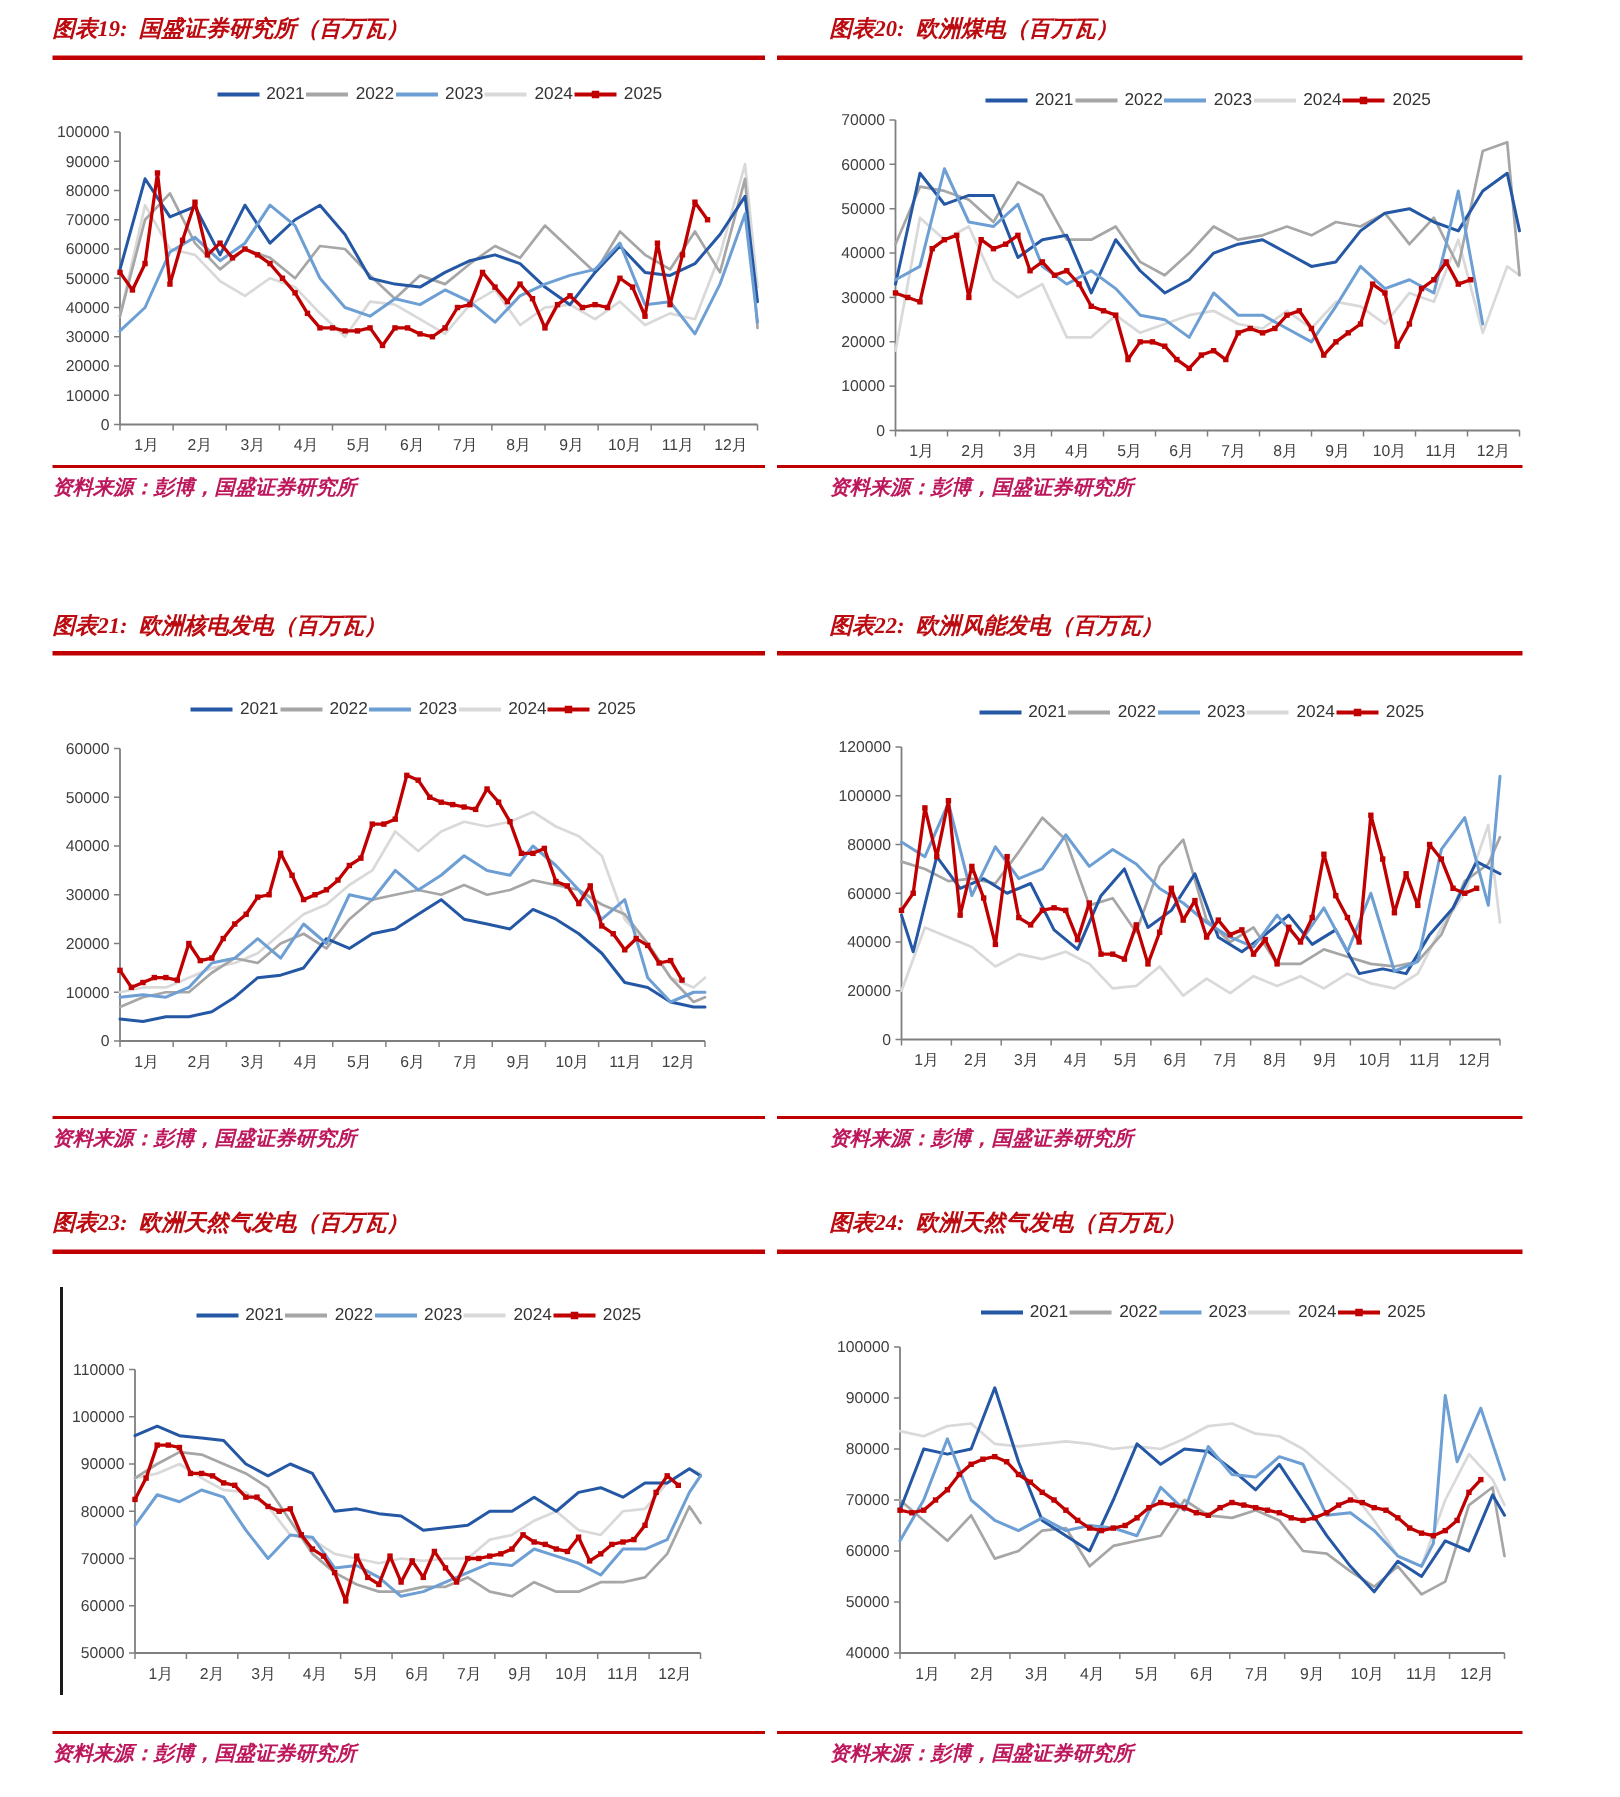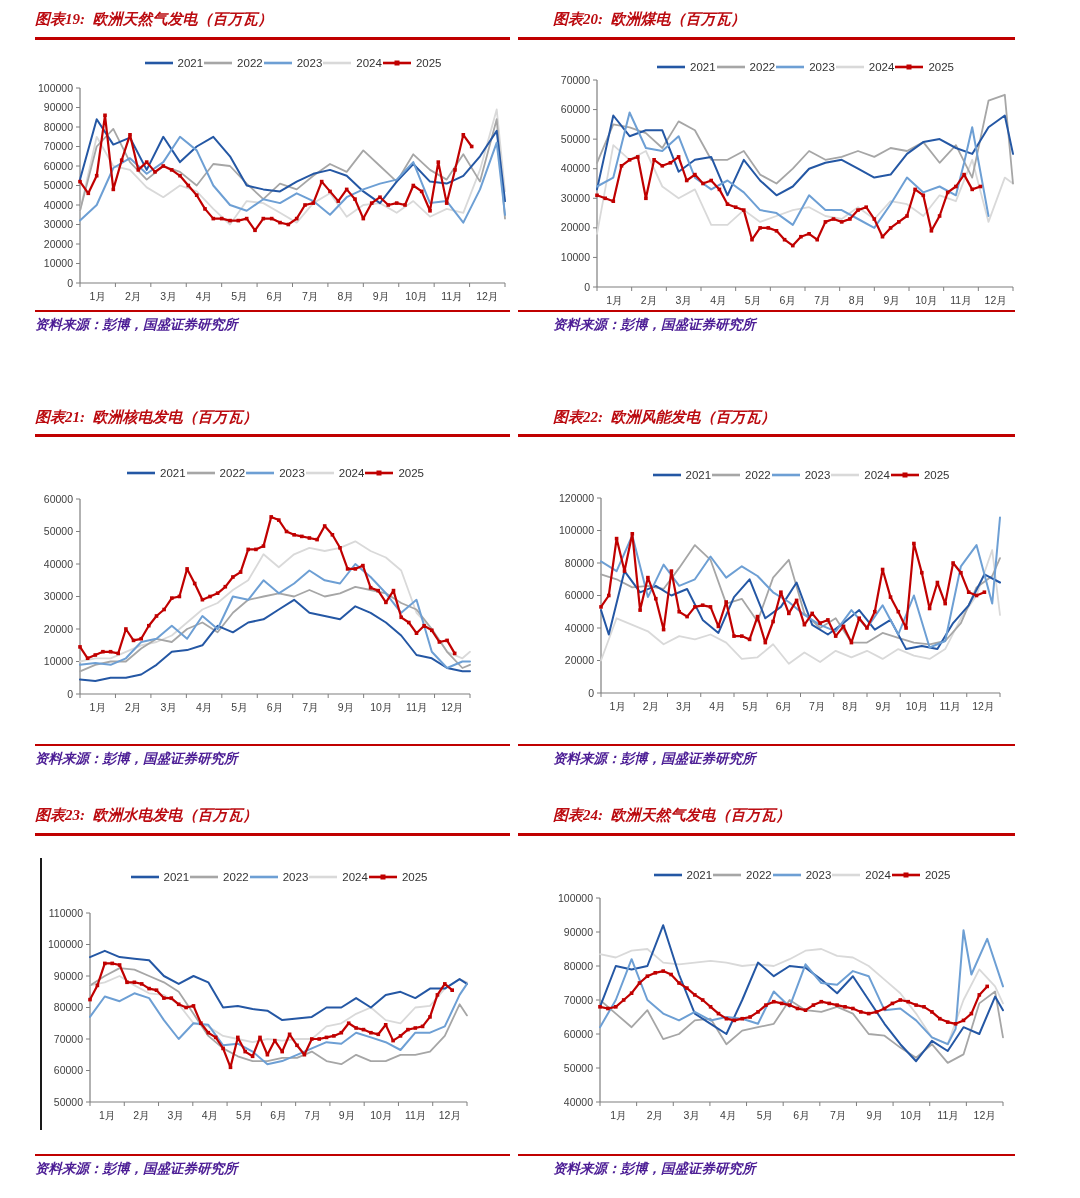--- a/index.html
+++ b/index.html
@@ -11,35 +11,35 @@
   .f2{left:35px;top:408px;width:475px;height:382px;}
   .f3{left:518px;top:408px;width:497px;height:382px;}
   .f4{left:35px;top:806px;width:475px;height:392px;}
   .f5{left:518px;top:806px;width:497px;height:392px;}
   .fig-title{position:absolute;left:0;top:0;height:22px;font-family:"Liberation Serif",serif;
              font-style:italic;font-weight:bold;font-size:15px;color:#bb0b10;white-space:pre;}
   .indent .fig-title{left:35px;}
   .title-rule{position:absolute;left:0;width:100%;height:3px;background:#c00000;}
   .src-rule{position:absolute;left:0;width:100%;height:2px;background:#c00000;}
   .fig-source{position:absolute;left:0;height:20px;font-family:"Liberation Serif",serif;
-              font-style:italic;font-weight:bold;font-size:13.5px;color:#4c1d95;white-space:pre;}
+              font-style:italic;font-weight:bold;font-size:13.5px;color:#be185d;white-space:pre;}
   .chart-svg{position:absolute;left:0;}
   .legend{position:absolute;display:flex;justify-content:center;align-items:center;height:14px;}
   .legend-item{display:flex;align-items:center;gap:4px;}
   .legend-label{font-size:11.5px;color:#333333;line-height:12px;}
   .vline-artifact{position:absolute;background:#1a1a1a;}
   text{font-family:"Liberation Sans",sans-serif;}
 </style>
 </head>
 <body>
 
 <div id="page">
 
   <div class="figure f0">
-    <div class="fig-title">图表19:  欧洲天然气发电（百万瓦）</div>
+    <div class="fig-title">图表19:  国盛证券研究所（百万瓦）</div>
     <div class="title-rule" style="top:27px"></div>
     <div class="src-rule" style="top:300px"></div>
     <div class="fig-source" style="top:306px">资料来源：彭博，国盛证券研究所</div>
   <div class="legend" style="left: 45px; width: 425px; top: 46px;">
         <div class="legend-item">
           <svg width="30" height="10">
             <line x1="1" y1="5" x2="29" y2="5" stroke="#2457a4" stroke-width="2.6"></line>
           </svg>
           <span class="legend-label">2021</span>
         </div>
@@ -581,21 +581,21 @@
         <rect x="425.4" y="159.8" width="3.6" height="3.6" fill="#c00000"></rect>
         <rect x="433.3" y="119.2" width="3.6" height="3.6" fill="#c00000"></rect>
         <rect x="441.1" y="128.9" width="3.6" height="3.6" fill="#c00000"></rect>
         <rect x="448.9" y="148.4" width="3.6" height="3.6" fill="#c00000"></rect>
         <rect x="456.7" y="151.7" width="3.6" height="3.6" fill="#c00000"></rect>
         <rect x="464.6" y="148.4" width="3.6" height="3.6" fill="#c00000"></rect>
       </svg>
     </div>
 
   <div class="figure f4">
-    <div class="fig-title">图表23:  欧洲水电发电（百万瓦）</div>
+    <div class="fig-title">图表23:  欧洲天然气发电（百万瓦）</div>
     <div class="title-rule" style="top:27px"></div>
     <div class="vline-artifact" style="left:5px;top:52px;width:2px;height:272px"></div>
     <div class="src-rule" style="top:348px"></div>
     <div class="fig-source" style="top:354px">资料来源：彭博，国盛证券研究所</div>
   <div class="legend" style="left: 55px; width: 377px; top: 64px;">
         <div class="legend-item">
           <svg width="30" height="10">
             <line x1="1" y1="5" x2="29" y2="5" stroke="#2457a4" stroke-width="2.6"></line>
           </svg>
           <span class="legend-label">2021</span>

